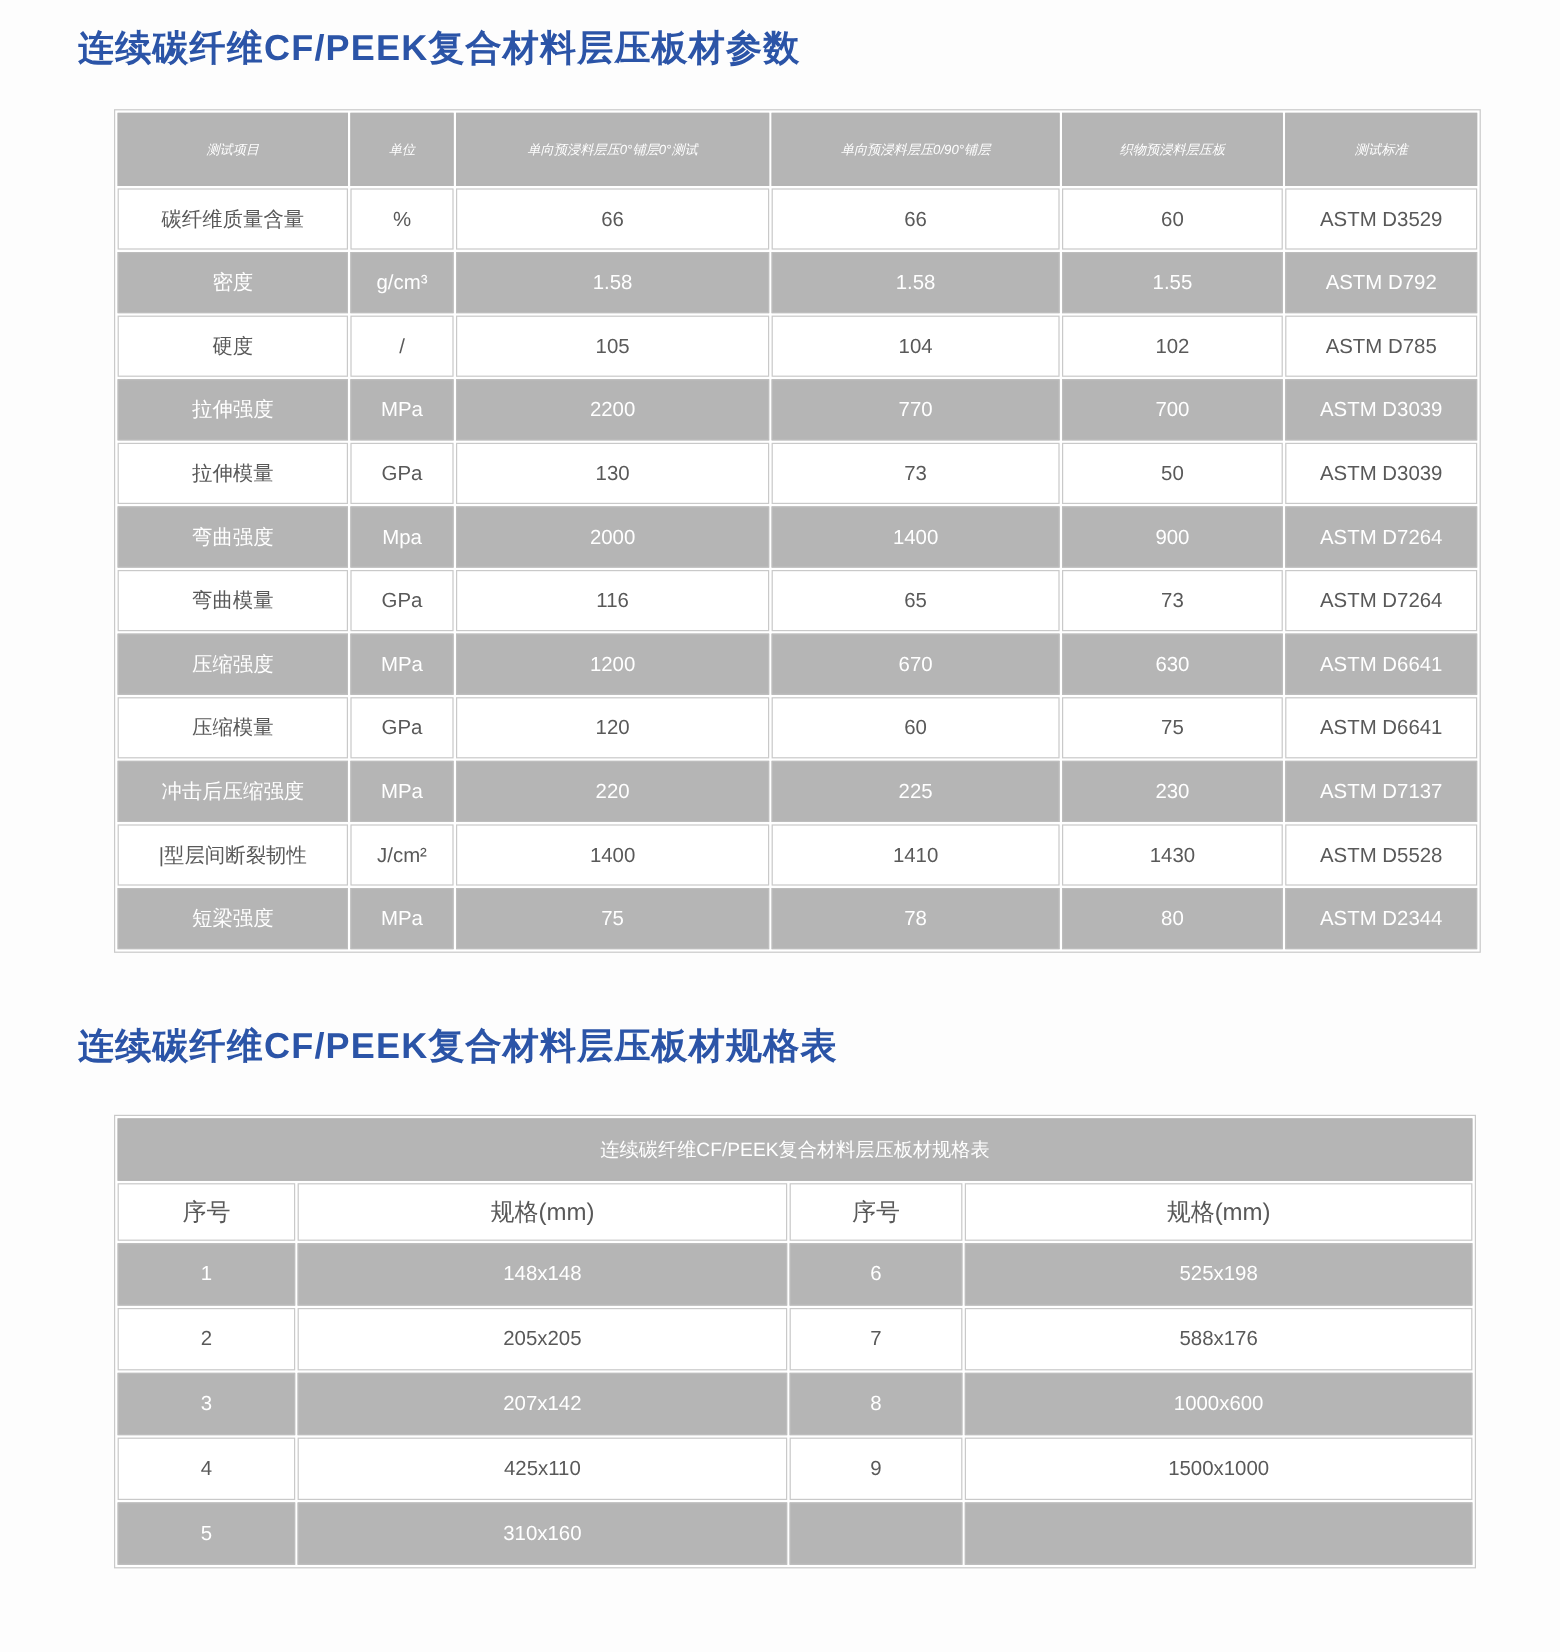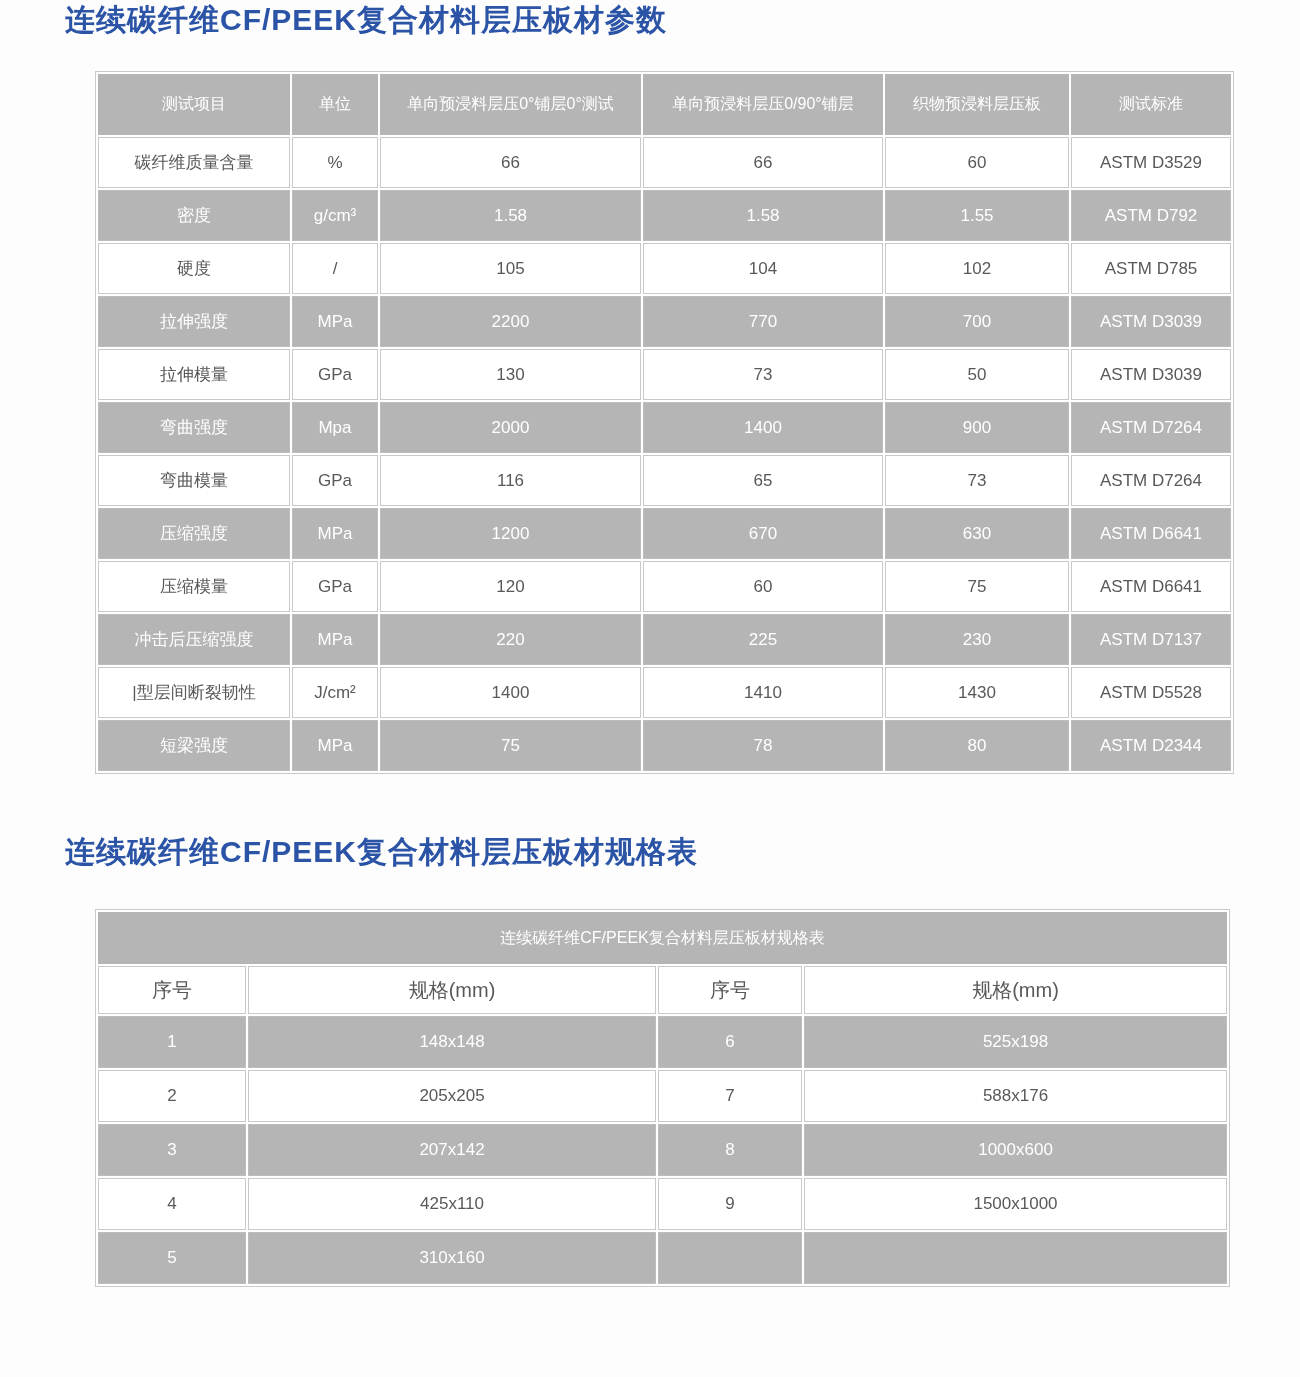--- a/index.html
+++ b/index.html
@@ -12,20 +12,21 @@
   html,body{margin:0;padding:0;background:#fdfdfd;}
   body{
     width:1300px;
     min-height:1377px;
     font-family:"Liberation Sans","DejaVu Sans",sans-serif;
     color:var(--text-dark);
     box-sizing:border-box;
   }
   .section-title{
     margin:0 0 0 65px;
+    padding-top:20px;
     font-size:30px;
     font-weight:bold;
     color:var(--title-blue);
     letter-spacing:1px;
   }
   .section-title.second{padding-top:58px;}
   table{
     margin:30px 0 0 95px;
     width:1133px;
     table-layout:fixed;
@@ -42,22 +43,23 @@
     padding:0 6px;
     overflow:hidden;
     white-space:nowrap;
   }
   
   .params-table thead th{
     height:59px;
     background:var(--row-gray);
     color:var(--text-light);
     font-weight:normal;
-    font-size:16px;
+    font-size:11px;
     border-color:var(--row-gray);
+    font-style:italic;
   }
   .params-table tbody td{height:49px;}
   .params-table tbody tr:nth-child(even) td{
     background:var(--row-gray);
     color:var(--text-light);
     border-color:#bdbdbd;
   }
   
   .spec-table{margin-top:36px;}
   .spec-table .table-title-cell{

